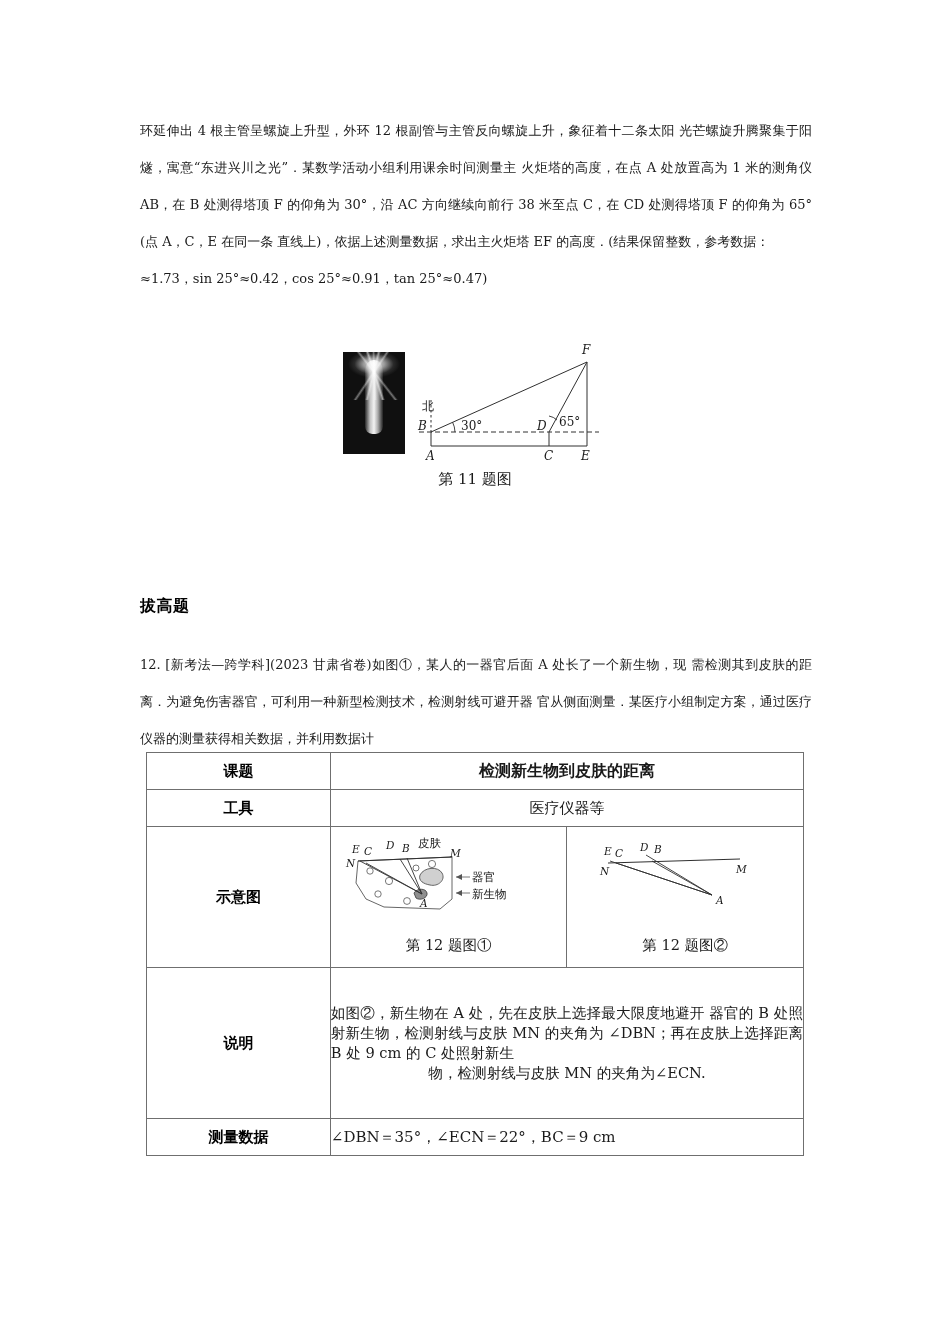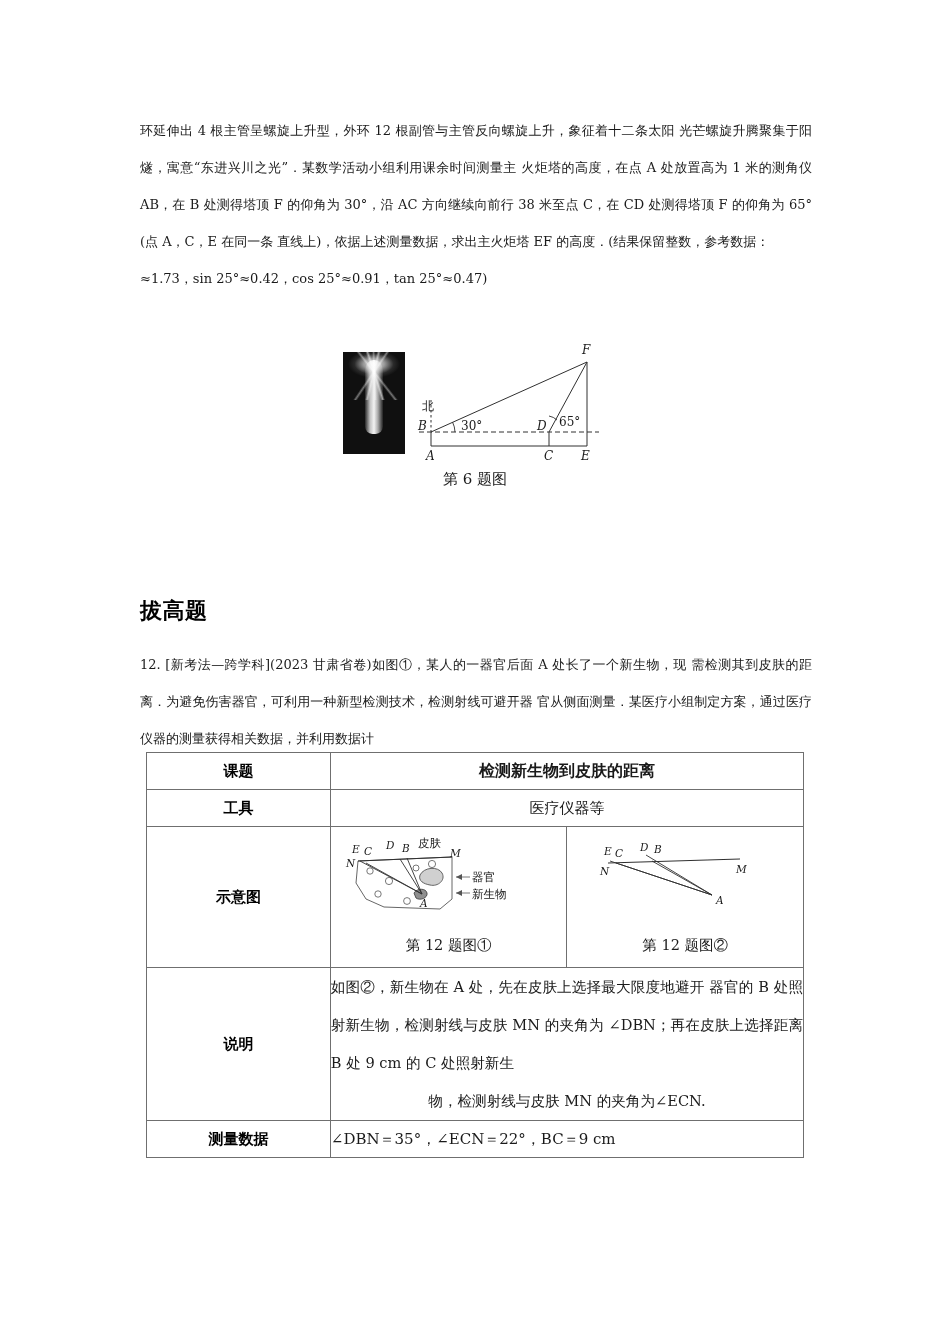--- a/index.html
+++ b/index.html
@@ -38,21 +38,21 @@
   .textblock.p12 { top: 646px; }
   .lastline { display: block; }
 
   
   .section-head {
     position: absolute;
     left: 140px;
     top: 596px;
     font-family: "DejaVu Sans", "Liberation Sans", sans-serif;
     font-weight: bold;
-    font-size: 22px;
+    font-size: 16px;
     letter-spacing: 0.5px;
     color: #000;
   }
 
   
   .fig11-wrap {
     position: absolute;
     left: 0; top: 334px;
     width: 950px;
     text-align: center;
@@ -169,21 +169,21 @@
     left: 0; top: 4px;
     width: 100%;
     height: 96px;
   }
   .diag-holder svg { display: block; margin: 0 auto; }
 
   .note-cell {
     padding: 6px 16px 6px 16px;
     font-family: "DejaVu Serif","Liberation Serif",serif;
     font-size: 14.6px;
-    line-height: 38px;
+    line-height: 20px;
     text-align: justify;
     text-justify: inter-ideograph;
   }
   .note-cell .lastline { text-align: center; }
 
   .data-cell {
     font-family: "DejaVu Serif","Liberation Serif",serif;
     font-size: 15px;
   }
 </style>
@@ -233,21 +233,21 @@
         <text x="135" y="126" font-family="DejaVu Serif, Liberation Serif, serif" font-style="italic" font-size="12" fill="#1a1a1a">C</text>
         <text x="172" y="126" font-family="DejaVu Serif, Liberation Serif, serif" font-style="italic" font-size="12" fill="#1a1a1a">E</text>
         <text x="128" y="96" font-family="DejaVu Serif, Liberation Serif, serif" font-style="italic" font-size="12" fill="#1a1a1a">D</text>
         <text x="13" y="76" font-family="DejaVu Sans, Liberation Sans, sans-serif" font-size="12" fill="#1a1a1a">北</text>
         <text x="52" y="96" font-family="DejaVu Serif, Liberation Serif, serif" font-size="12" fill="#1a1a1a">30°</text>
         <text x="150" y="92" font-family="DejaVu Serif, Liberation Serif, serif" font-size="12" fill="#1a1a1a">65°</text>
       </svg>
     </div>
   </div>
 
-  <div class="fig11-caption">第 6 题图</div>
+  <div class="fig11-caption">第 11 题图</div>
 
   <div class="section-head">拔高题</div>
 
   <div class="textblock p12">
     <span>12. [新考法—跨学科](2023 甘肃省卷)如图①，某人的一器官后面 A 处长了一个新生物，现</span>
     <span>需检测其到皮肤的距离．为避免伤害器官，可利用一种新型检测技术，检测射线可避开器</span>
     <span>官从侧面测量．某医疗小组制定方案，通过医疗仪器的测量获得相关数据，并利用数据计</span>
   </div>
 
   <table class="scheme-table">

